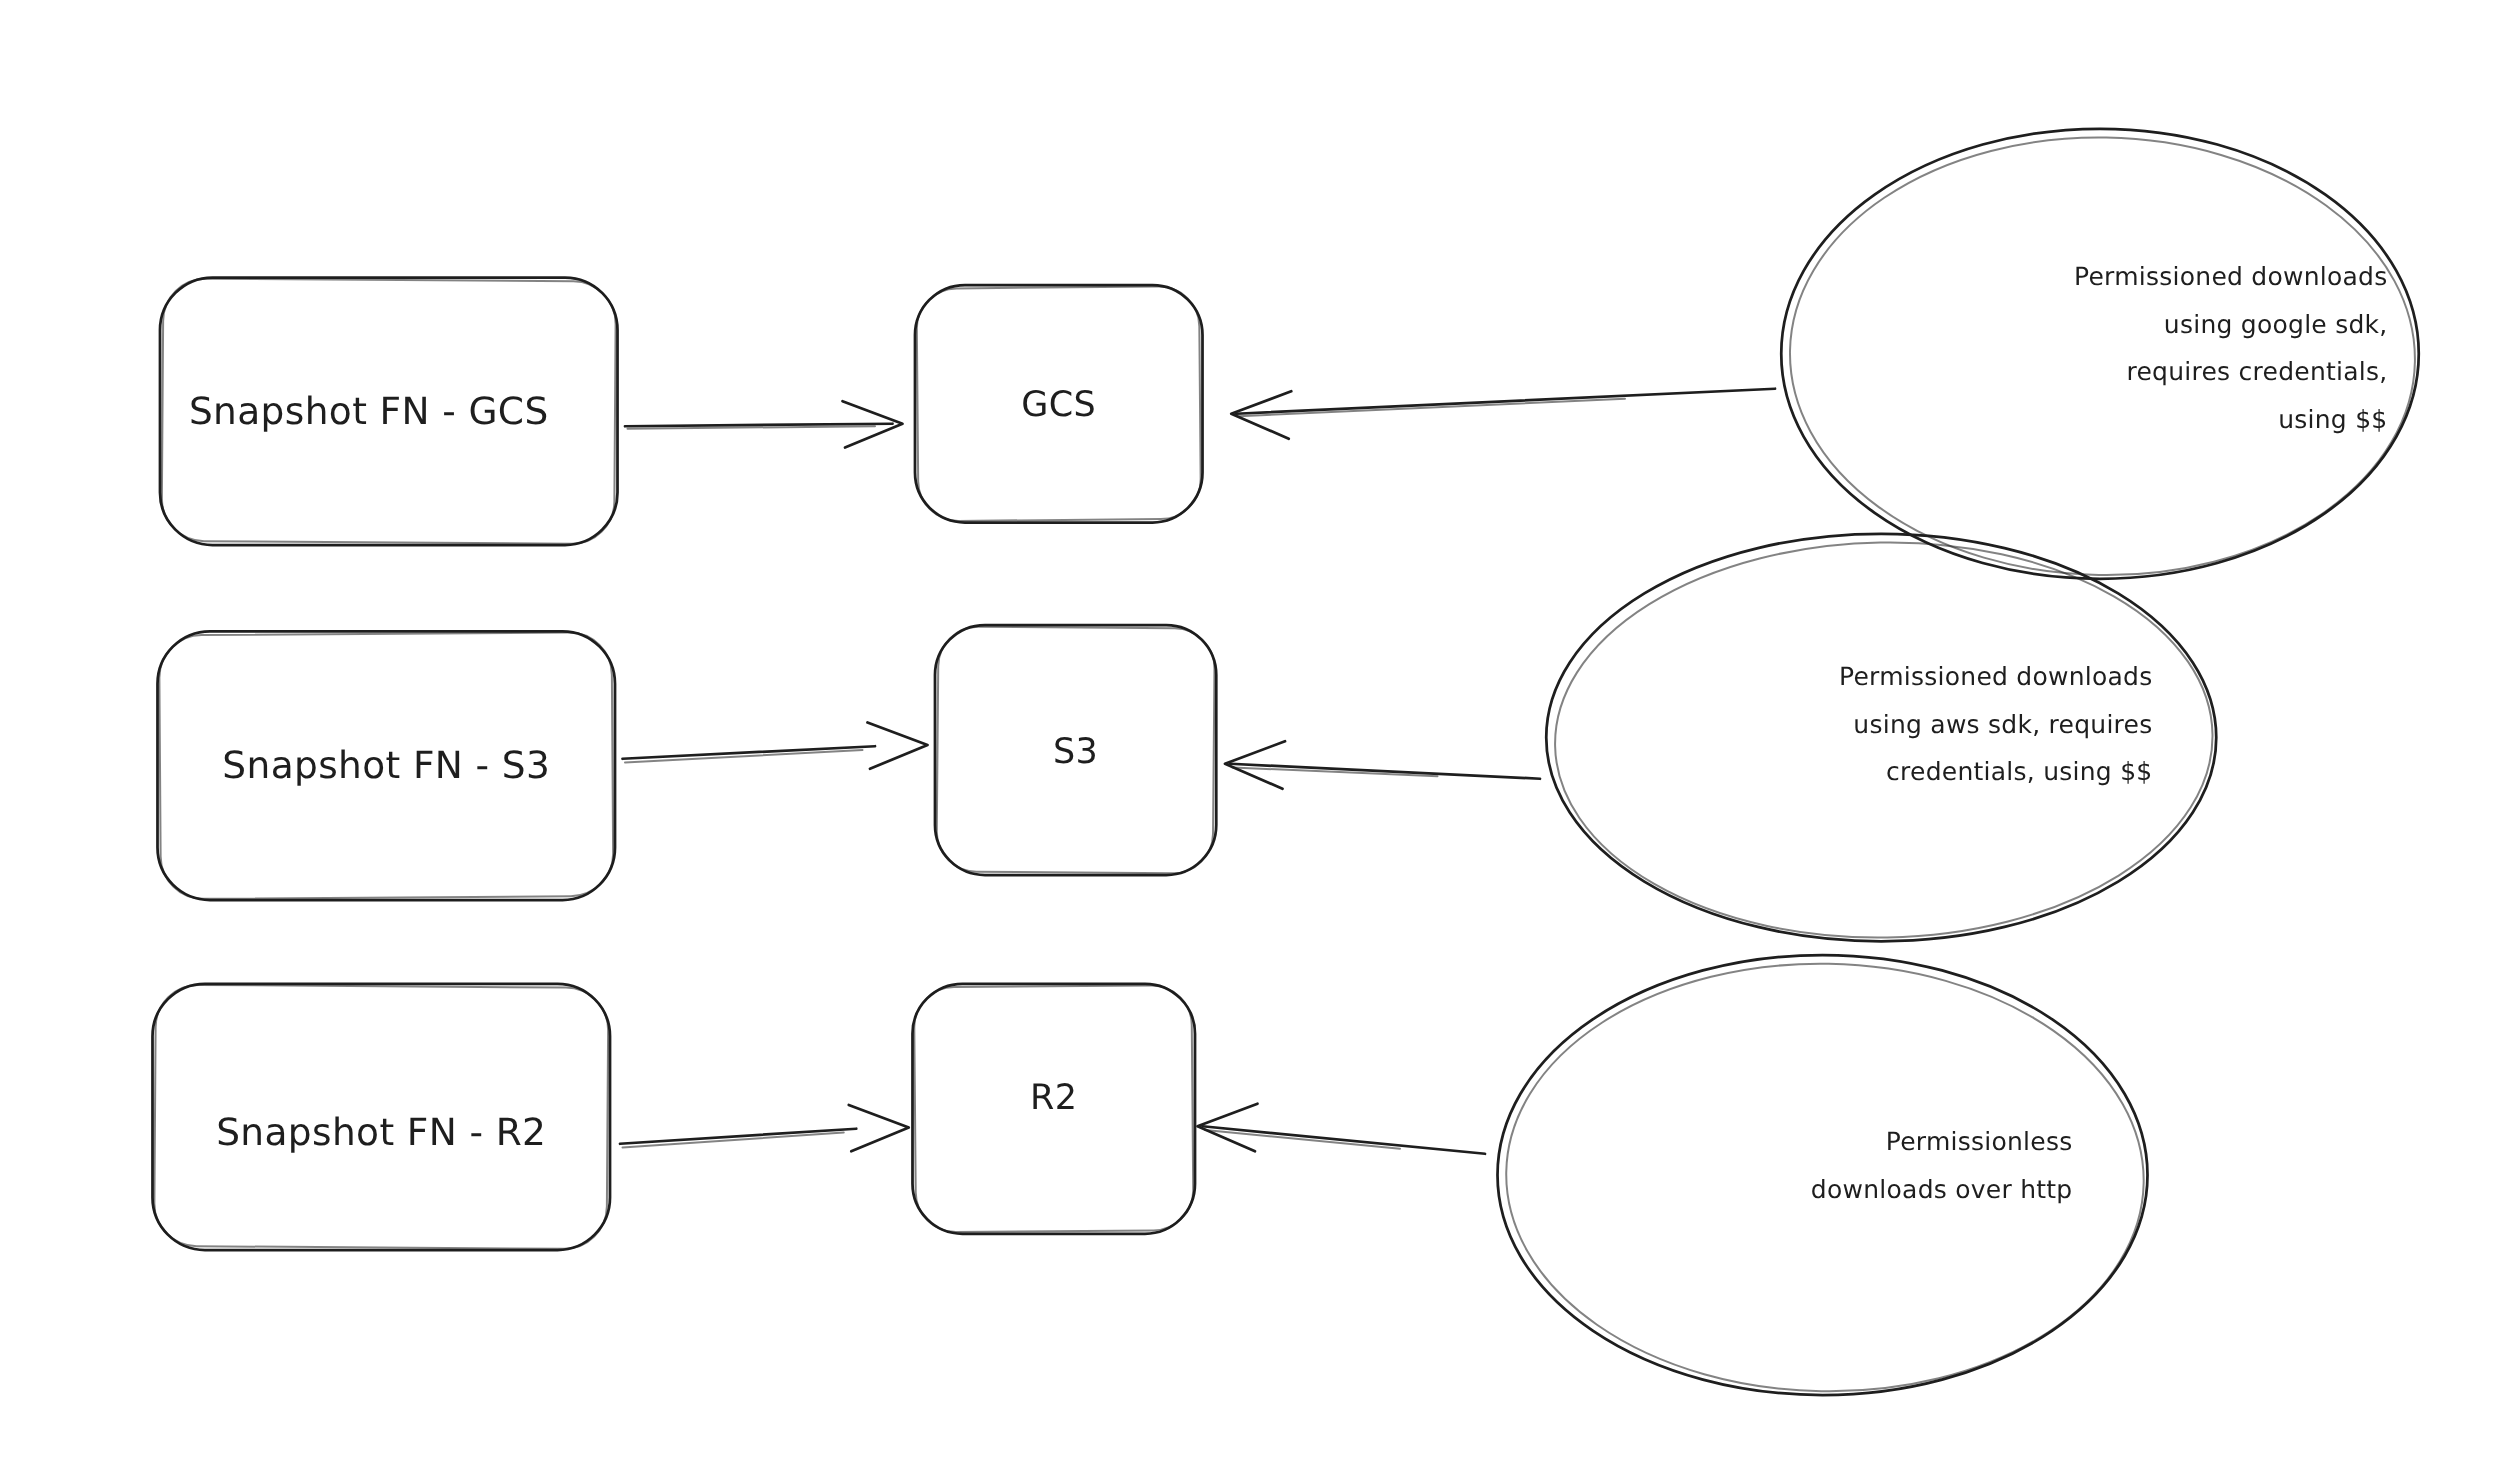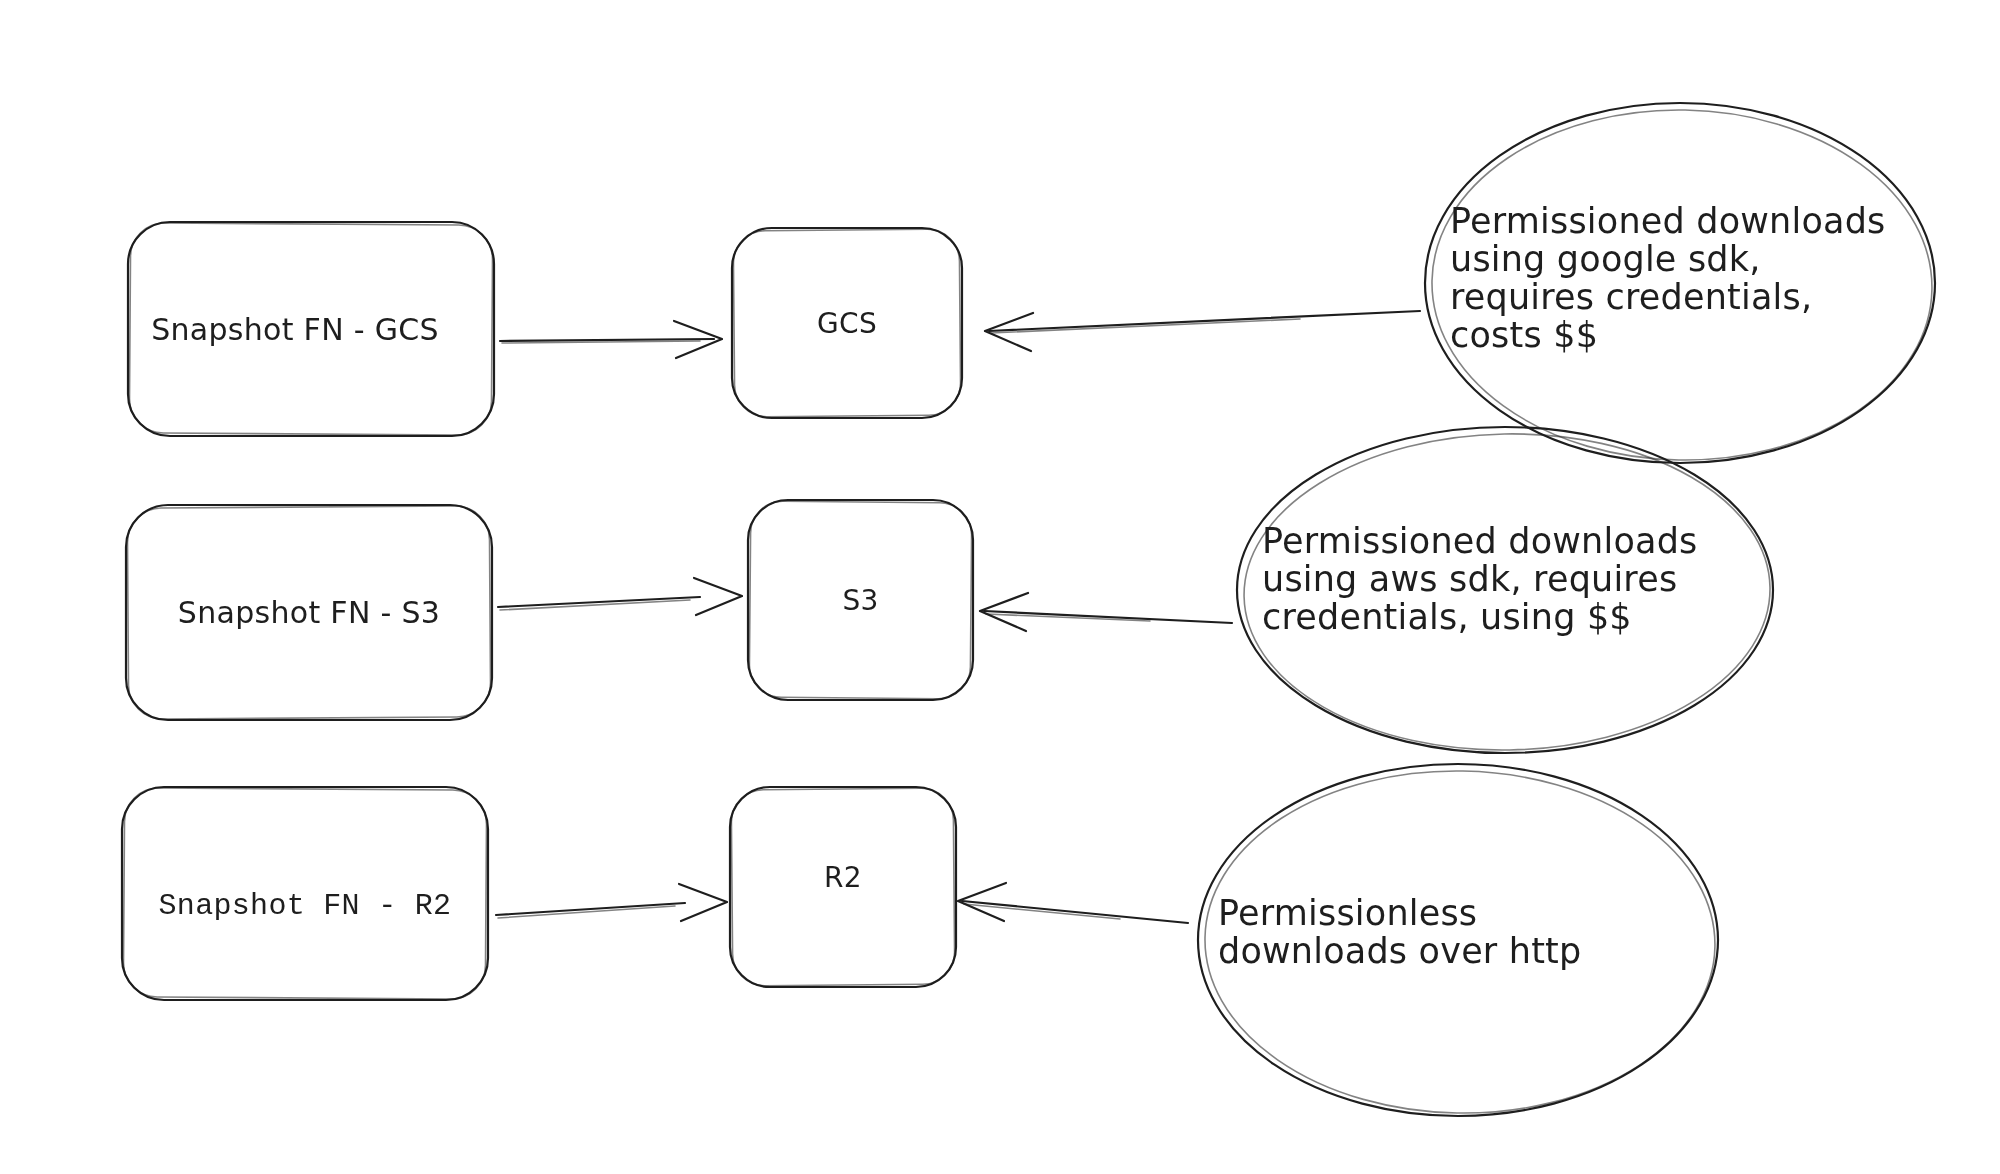--- a/index.html
+++ b/index.html
@@ -15,22 +15,22 @@
   .dup{opacity:.55;stroke-width:1.6;}
   .label{
     position:absolute;
     display:flex;align-items:center;justify-content:center;
     text-align:center;color:#1e1e1e;letter-spacing:.3px;
   }
   .node-label{font-size:30px;}
   .store-label{font-size:28px;}
   .note{
     position:absolute;display:flex;flex-direction:column;
-    align-items:flex-start;justify-content:center;text-align:center;
-    color:#1e1e1e;font-size:35px;line-height:38px;letter-spacing:.2px;
+    align-items:flex-end;justify-content:center;text-align:center;
+    color:#1e1e1e;font-size:20px;line-height:38px;letter-spacing:.2px;
   }
 </style>
 </head>
 <body>
 
 <div id="canvas">
 
   <svg id="shapes" width="2000" height="1174" viewBox="0 0 2000 1174">
 
     <g>
@@ -102,31 +102,31 @@
       <path class="sk" d="M1006,883 L958,901 L1004,921"></path>
     </g>
   </svg>
 
   <div class="label node-label" style="left:128px;top:222px;width:334px;height:214px;">Snapshot FN - GCS</div>
   <div class="label store-label" style="left:732px;top:228px;width:230px;height:190px;border-radius:12px;">GCS</div>
   <div class="note" style="left:1450px;top:198px;width:460px;height:160px;">
     <div>Permissioned downloads</div>
     <div>using google sdk,</div>
     <div>requires credentials,</div>
-    <div>costs $$</div>
+    <div>using $$</div>
   </div>
 
   <div class="label node-label" style="left:126px;top:505px;width:366px;height:215px;">Snapshot FN - S3</div>
   <div class="label store-label" style="left:748px;top:500px;width:225px;height:200px;">S3</div>
   <div class="note" style="left:1262px;top:519px;width:460px;height:120px;">
     <div>Permissioned downloads</div>
     <div>using aws sdk, requires</div>
     <div>credentials, using $$</div>
   </div>
 
-  <div class="label node-label" style="left:122px;top:787px;width:366px;height:238px;font-family:Liberation Mono, monospace;">Snapshot FN - R2</div>
+  <div class="label node-label" style="left:122px;top:787px;width:366px;height:238px;">Snapshot FN - R2</div>
   <div class="label store-label" style="left:730px;top:787px;width:226px;height:180px;">R2</div>
   <div class="note" style="left:1218px;top:892px;width:440px;height:80px;">
     <div>Permissionless</div>
     <div>downloads over http</div>
   </div>
 
 </div>
 
 </body></html>

